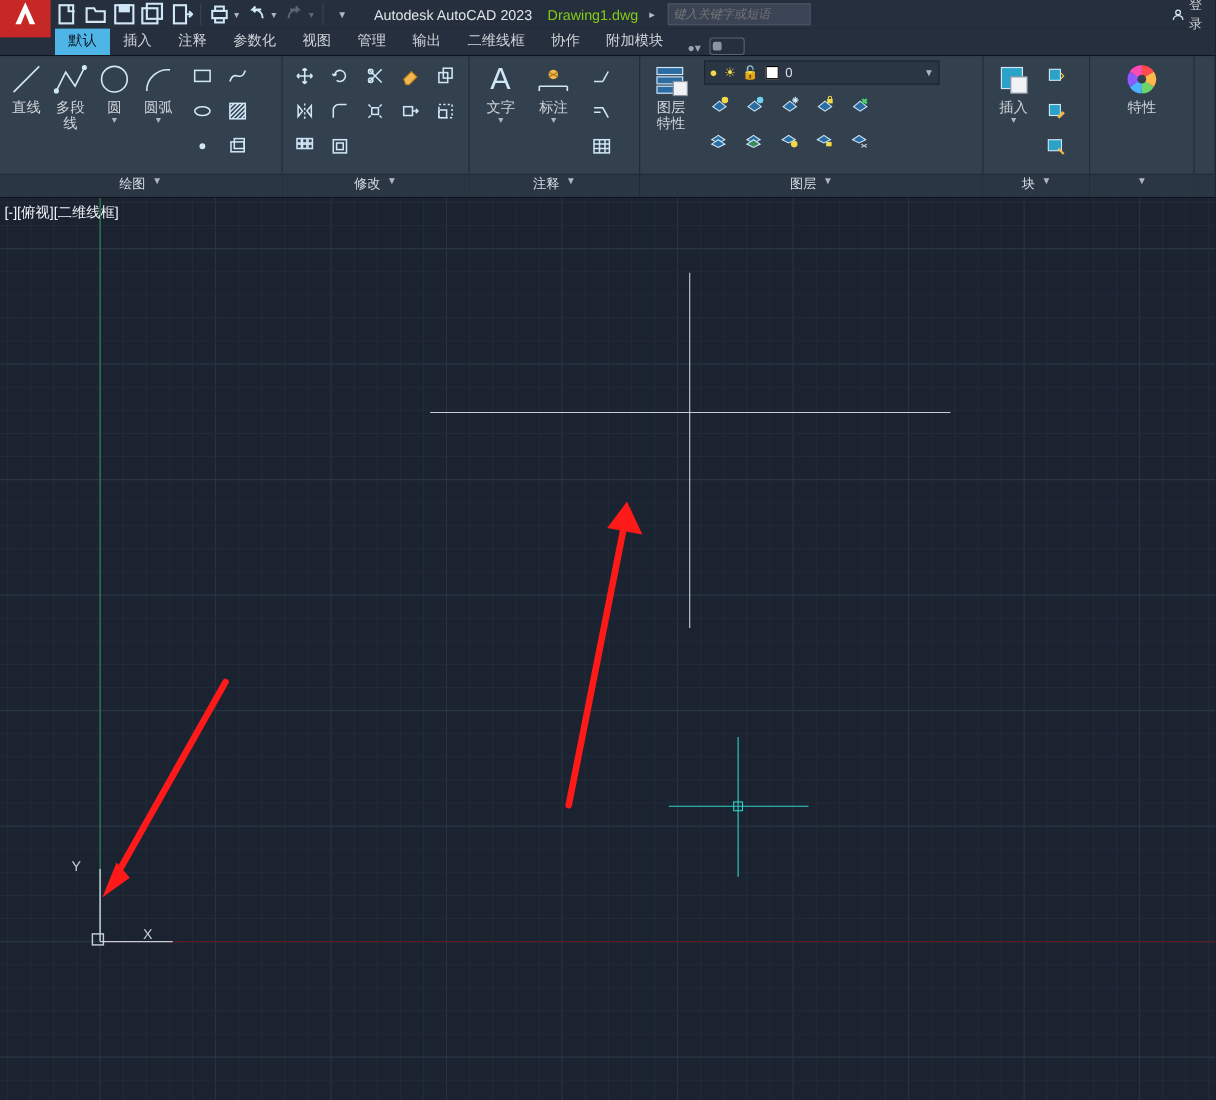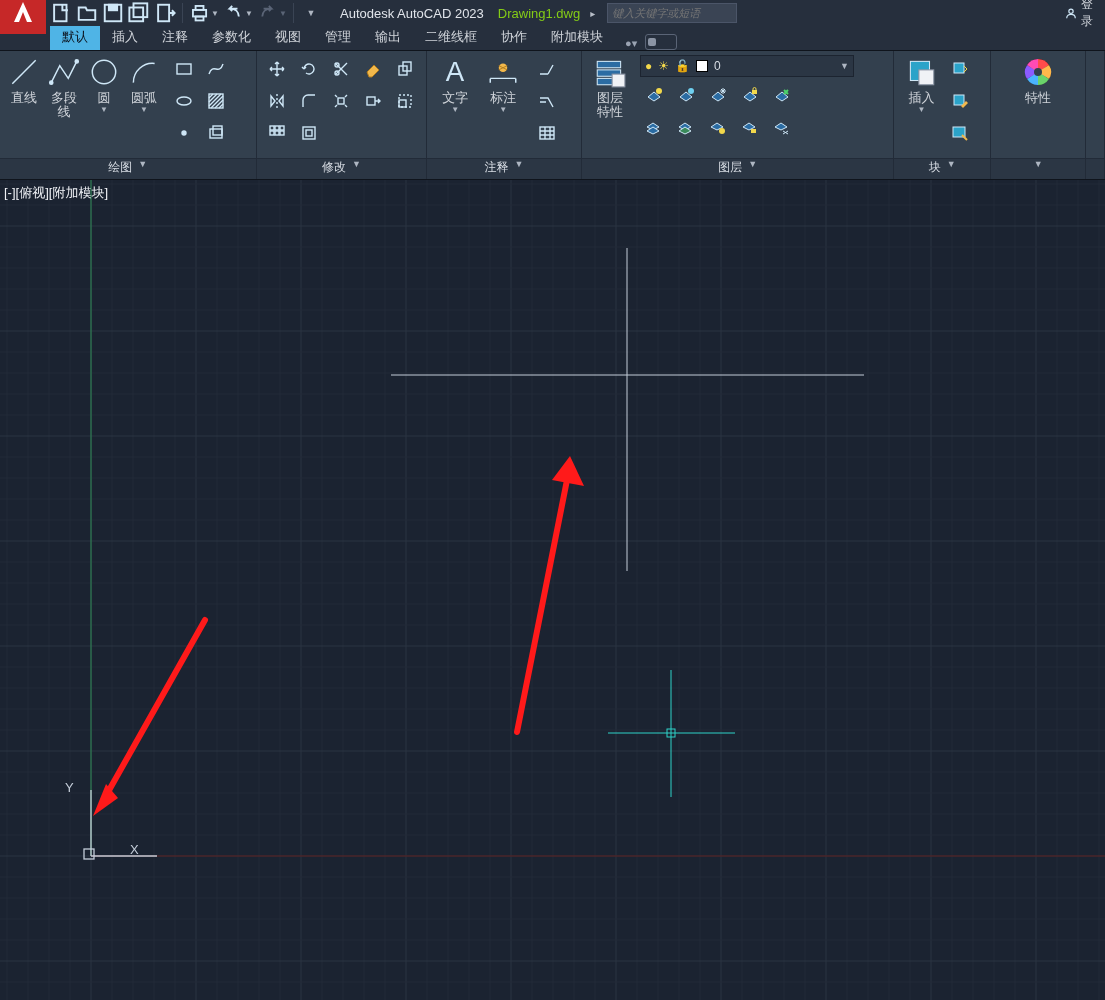--- a/index.html
+++ b/index.html
@@ -529,21 +529,21 @@
       </div>
   </div>
 
   <div class="panel" style="width:18px">
       <div class="panel-body"></div>
       <div class="panel-title"></div>
     </div>
 </div>
 
 <div class="canvas-wrap">
-  <div class="viewport-label">[-][俯视][附加模块]</div>
+  <div class="viewport-label">[-][俯视][二维线框]</div>
   <svg class="canvas" width="1105" height="822">
 
     <rect width="1105" height="822" fill="#1b2331"></rect>
 
     <g>
       <g stroke="#222b38" stroke-width="1">
 
         <path d="M0 0" id="minv"></path>
       </g>
     </g>

